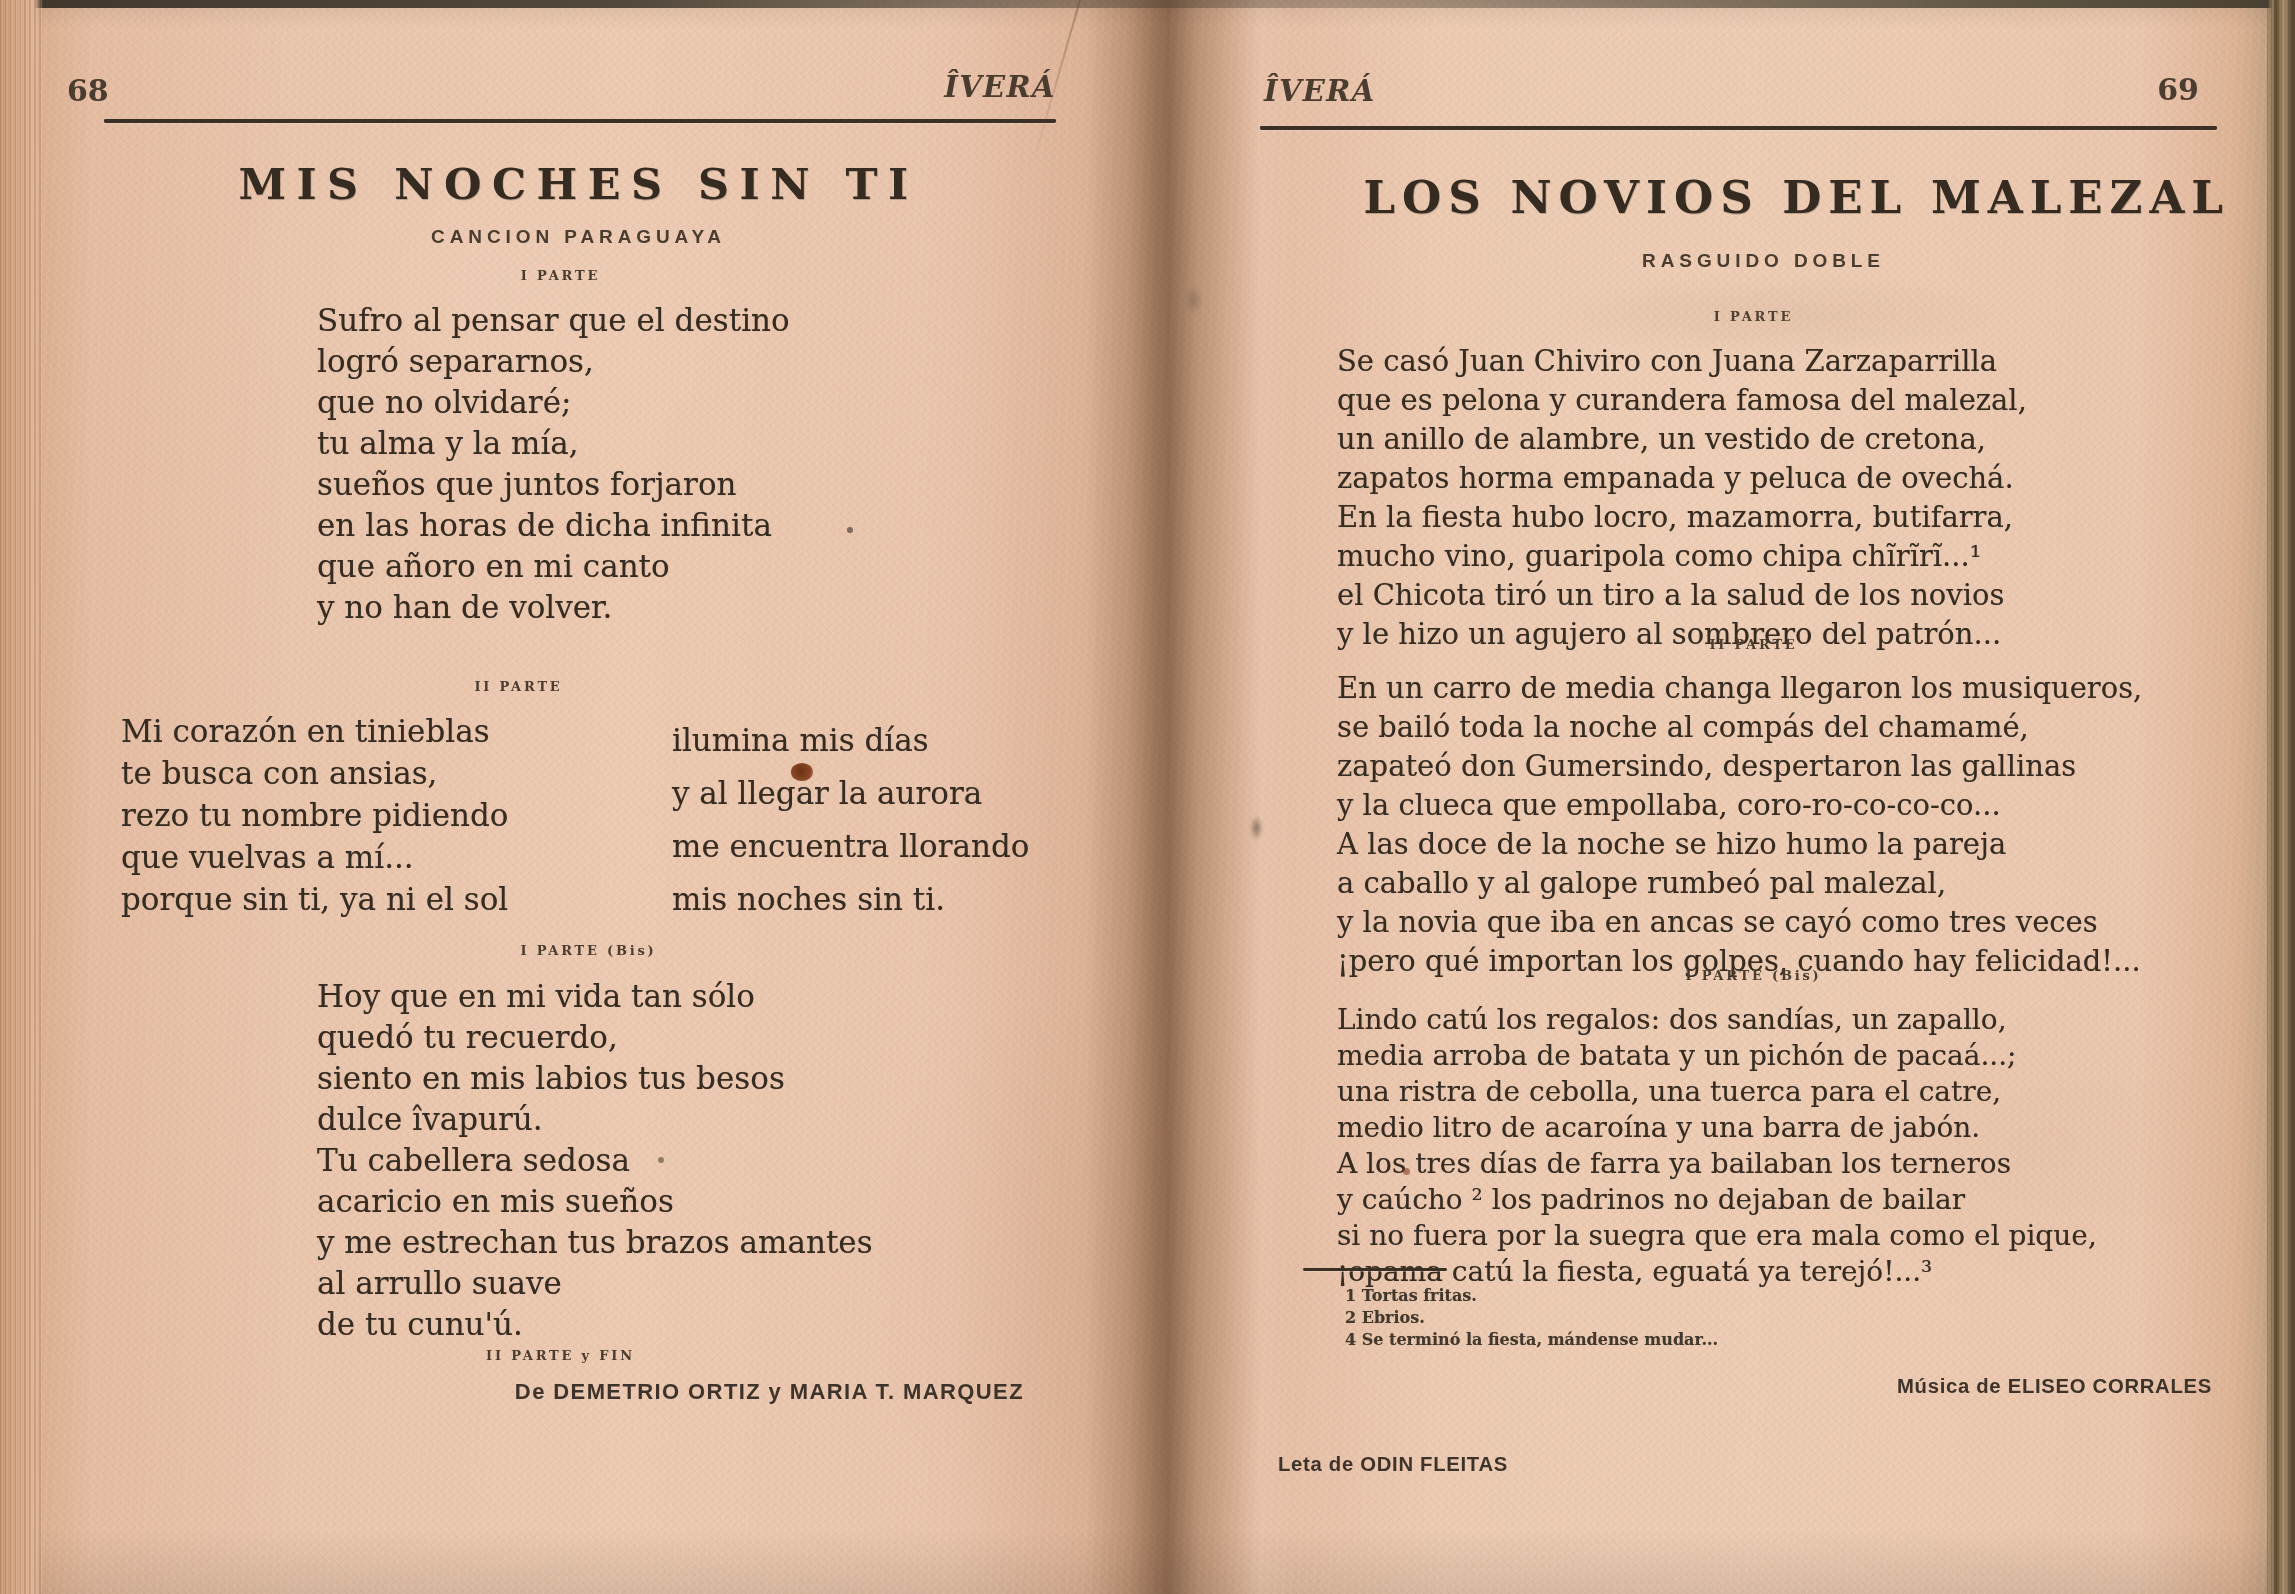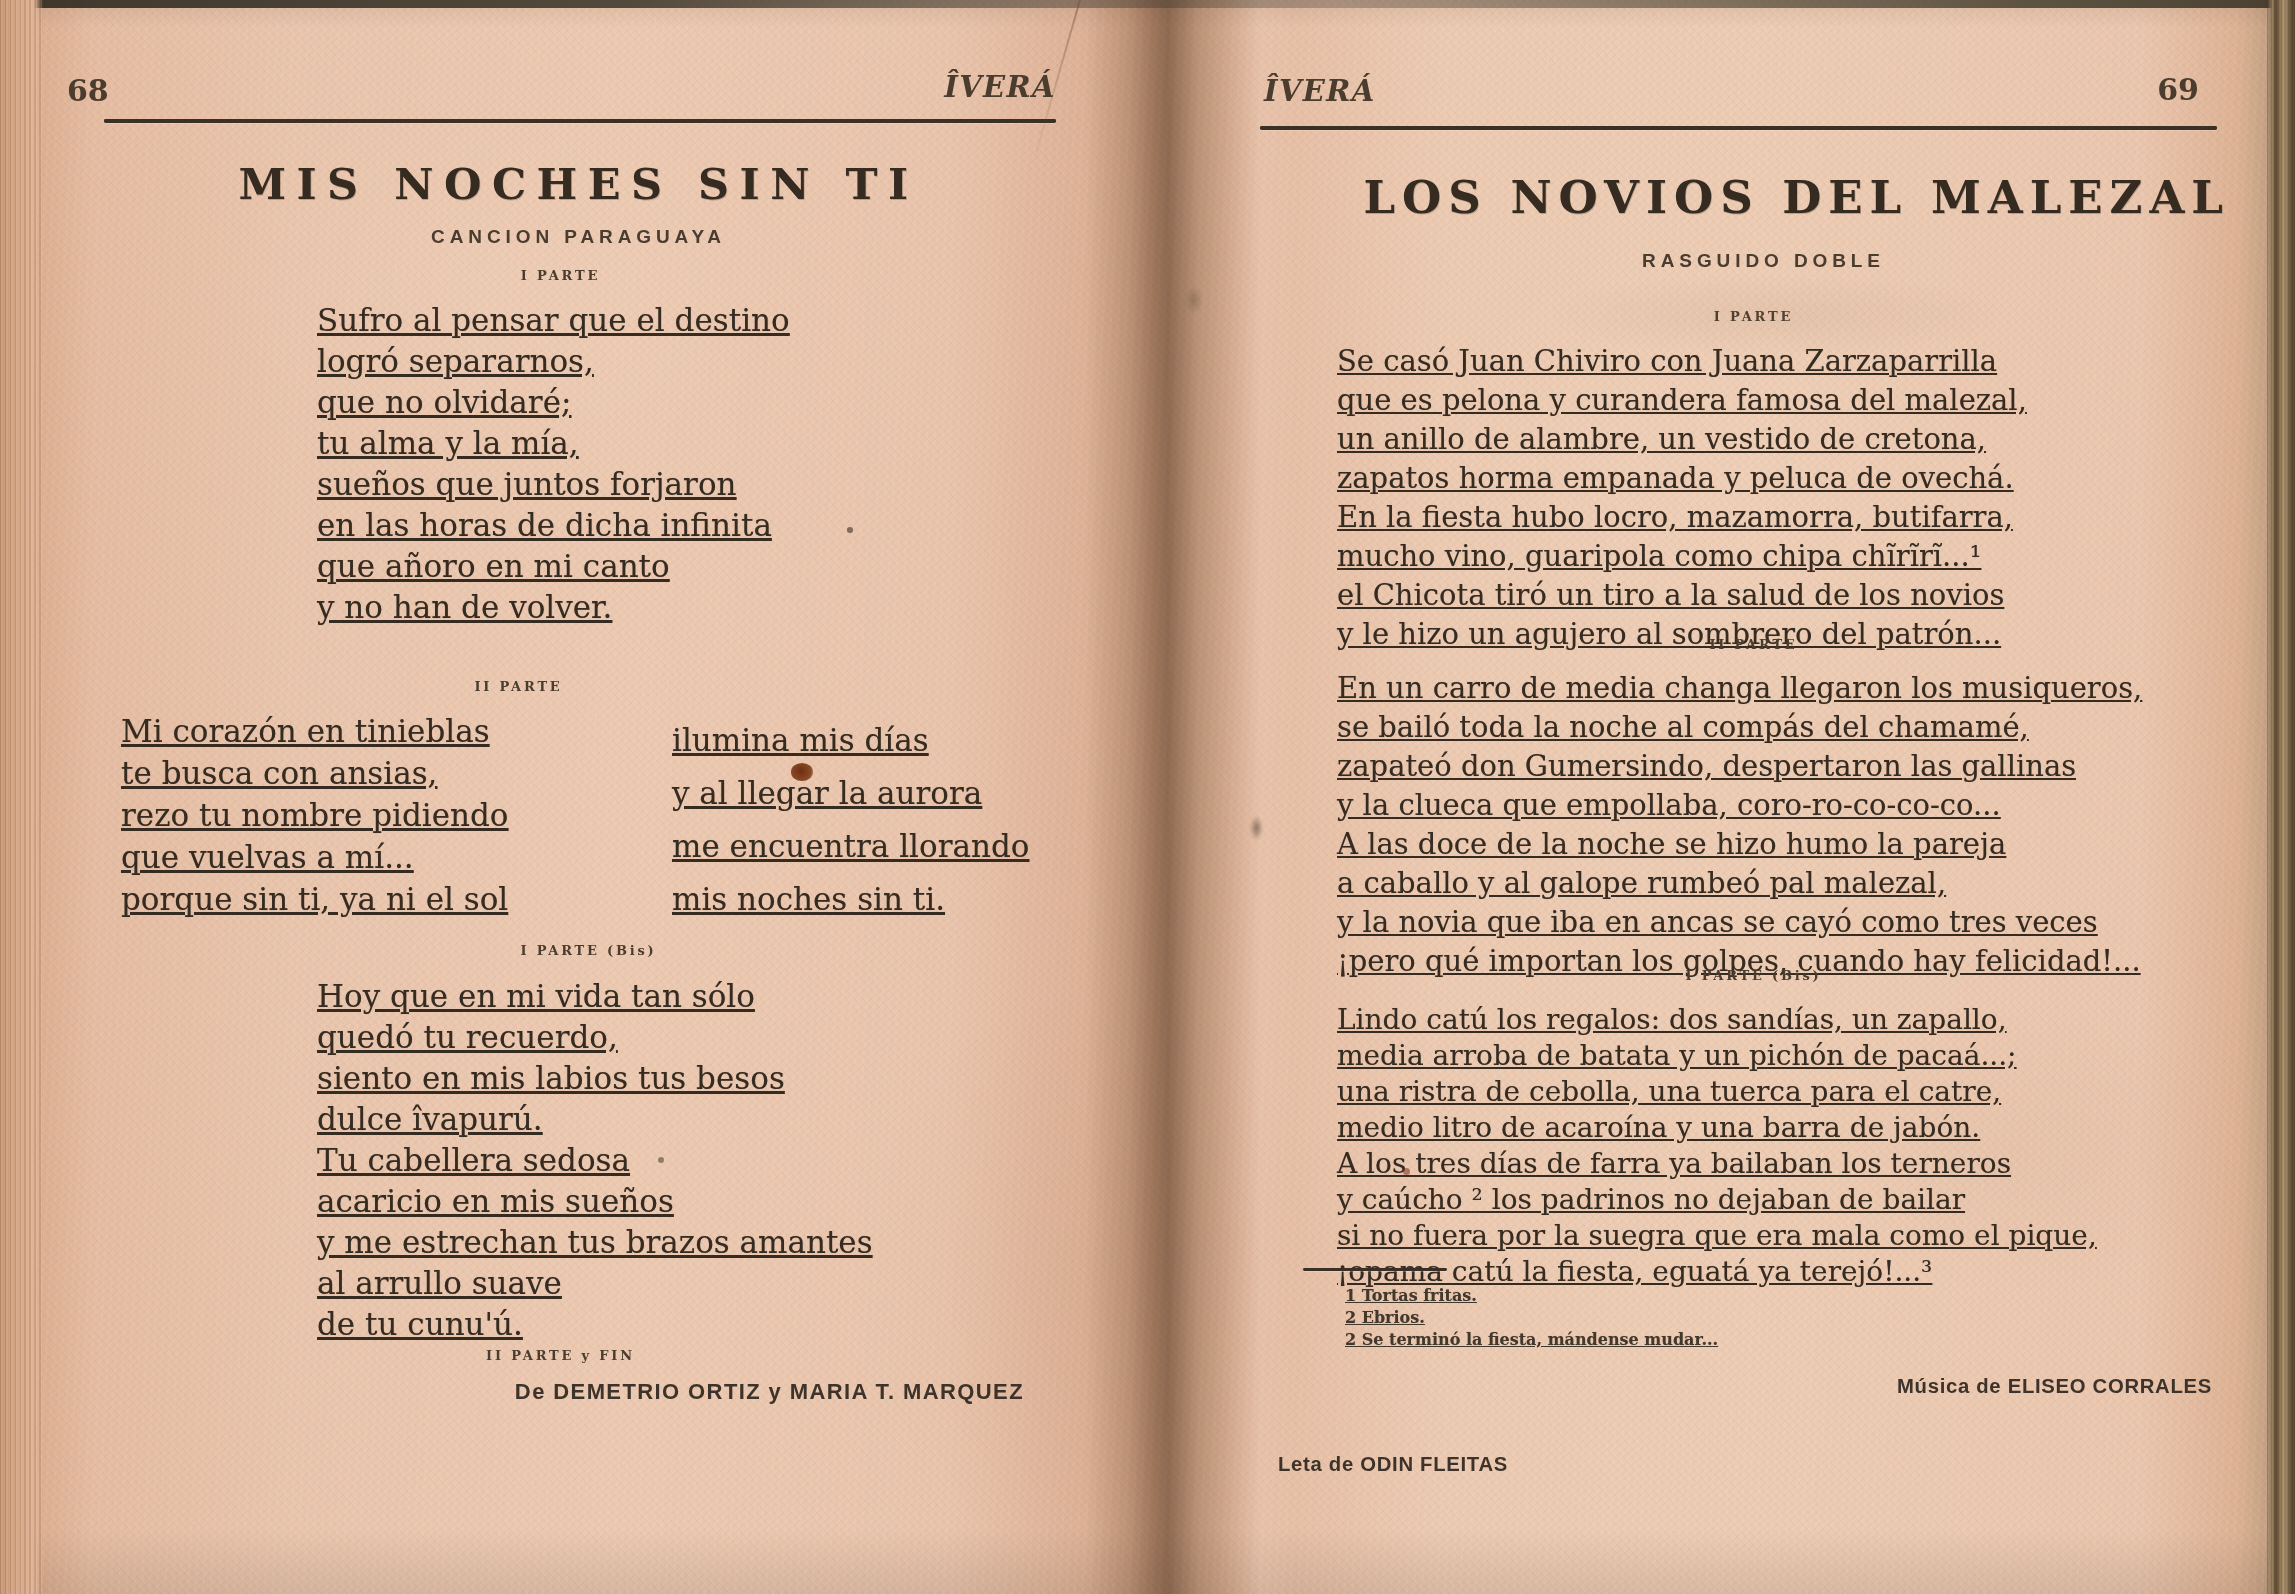--- a/index.html
+++ b/index.html
@@ -68,21 +68,21 @@
       rgba(255,240,226,.10) 174px, rgba(110,75,50,0) 210px);
   }
 
   .running-title{font-style:italic;font-weight:bold;font-size:29px;letter-spacing:1.4px;color:var(--ink-soft);}
   .pagenum{font-size:30px;color:var(--ink-soft);font-weight:bold;}
   .hrule{background:var(--rule);height:3.5px;border-radius:1.4px;box-shadow:0 0.7px 0 rgba(255,235,220,.35);}
   .title{font-weight:bold;white-space:nowrap;text-shadow:0.7px 0.7px 0 rgba(53,43,33,.25);}
   .subtitle{font-family:"Liberation Sans", sans-serif;font-weight:bold;letter-spacing:4.9px;font-size:19px;color:var(--ink-soft);}
   .slabel{font-weight:bold;font-size:13px;letter-spacing:2.8px;color:var(--ink-soft);}
   .stanza .pline{white-space:nowrap;}
-  .stanza{text-shadow:0 0 0.7px rgba(53,43,33,.35);text-decoration:underline;}
+  .stanza{text-shadow:0 0 0.7px rgba(53,43,33,.35);}
   .credit{font-family:"Liberation Sans", sans-serif;font-weight:bold;color:#3d332a;text-align:right;}
   .footnotes .pline{white-space:nowrap;}
 
   .stain{position:absolute;border-radius:50%;pointer-events:none;}
   .crease{position:absolute;pointer-events:none;}
 </style>
 </head>
 <body>
 
 <div class="texture"></div>
@@ -185,21 +185,21 @@
       <div class="pline">A los tres días de farra ya bailaban los terneros</div>
       <div class="pline">y caúcho ² los padrinos no dejaban de bailar</div>
       <div class="pline">si no fuera por la suegra que era mala como el pique,</div>
       <div class="pline">¡opama catú la fiesta, eguatá ya terejó!...³</div>
     </div>
 
   <div class="abs hrule" style="left:1303px;top:1268px;width:144px;height:2.8px;"></div>
   <div class="abs stanza footnotes" style="left:1345px;top:1285px;font-size:16px;line-height:22px;font-weight:bold;color:#43382c;">
       <div class="pline">1 Tortas fritas.</div>
       <div class="pline">2 Ebrios.</div>
-      <div class="pline">2 Se terminó la fiesta, mándense mudar...</div>
+      <div class="pline">4 Se terminó la fiesta, mándense mudar...</div>
     </div>
 
   <div class="abs credit" style="left:1278px;top:1453px;font-size:20.3px;letter-spacing:0.7px;">Leta de ODIN FLEITAS</div>
   <div class="abs credit right" style="left:1823px;top:1375px;width:1792px;max-width:389px;font-size:20.3px;letter-spacing:0.7px;">Música de ELISEO CORRALES</div>
 </div>
 
 <div>
   <div class="crease" style="left:1079px;top:0px;width:2.1px;height:175px;background:linear-gradient(180deg,rgba(105,75,55,.45),rgba(105,75,55,0));transform:rotate(16deg);transform-origin:top center;filter:blur(0.7px);"></div>
   <div class="stain" style="left:791px;top:763px;width:22.4px;height:18px;background:radial-gradient(circle at 45% 45%, #6d2f14, #8a4a26 65%, rgba(138,74,38,0) 100%);filter:blur(0.4px);"></div>
   <div class="stain" style="left:1250px;top:816px;width:12.6px;height:24px;background:radial-gradient(ellipse at center, rgba(70,55,42,.55), rgba(70,55,42,0) 75%);filter:blur(1.1px);"></div>

